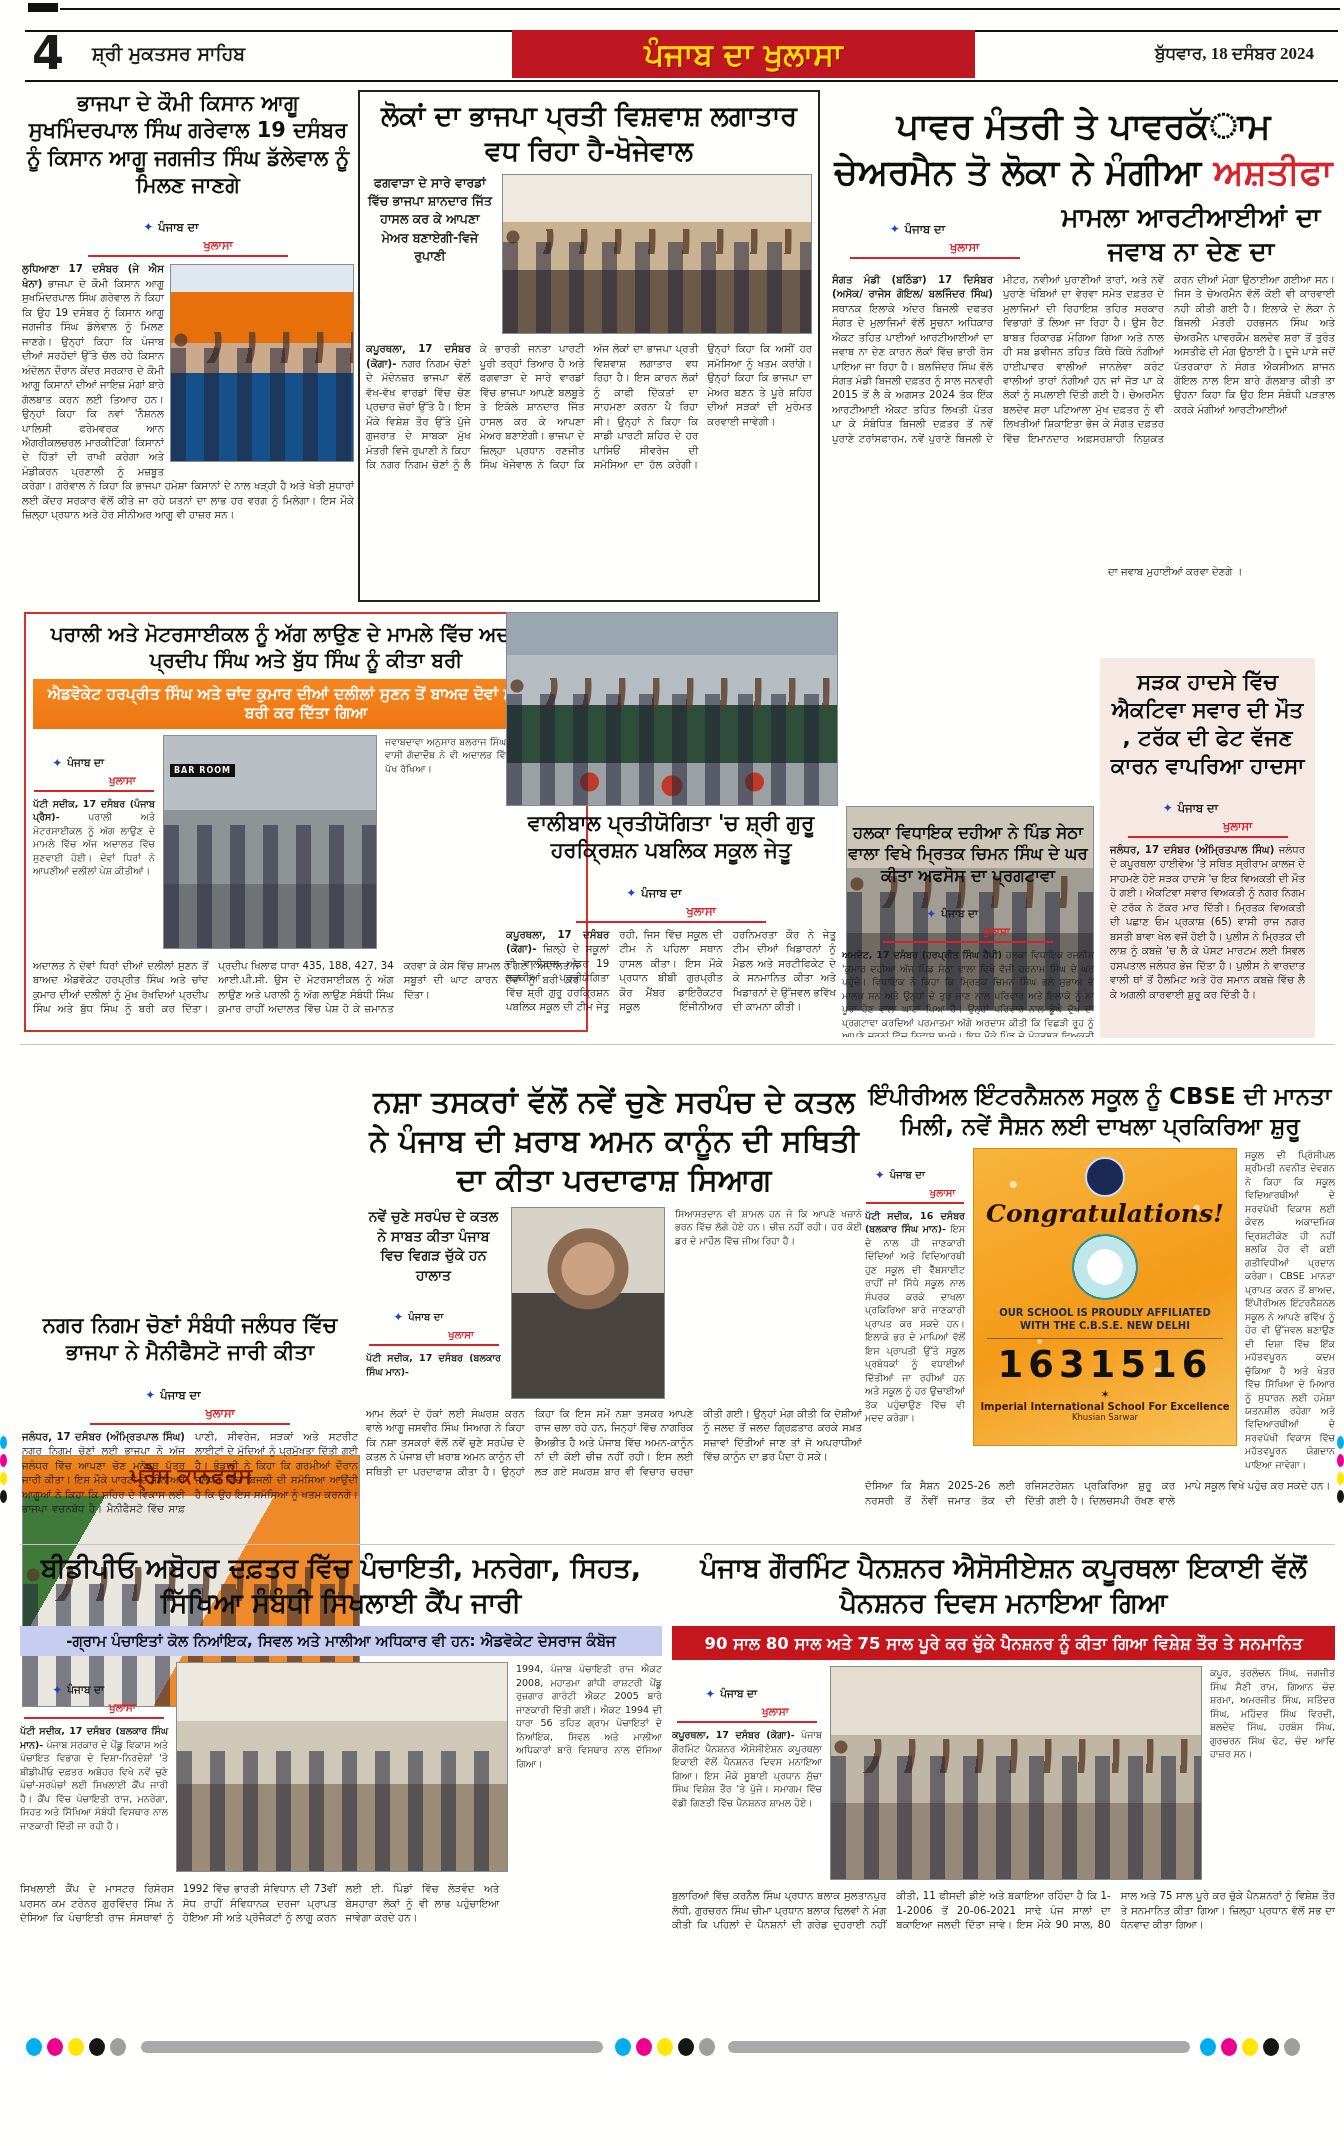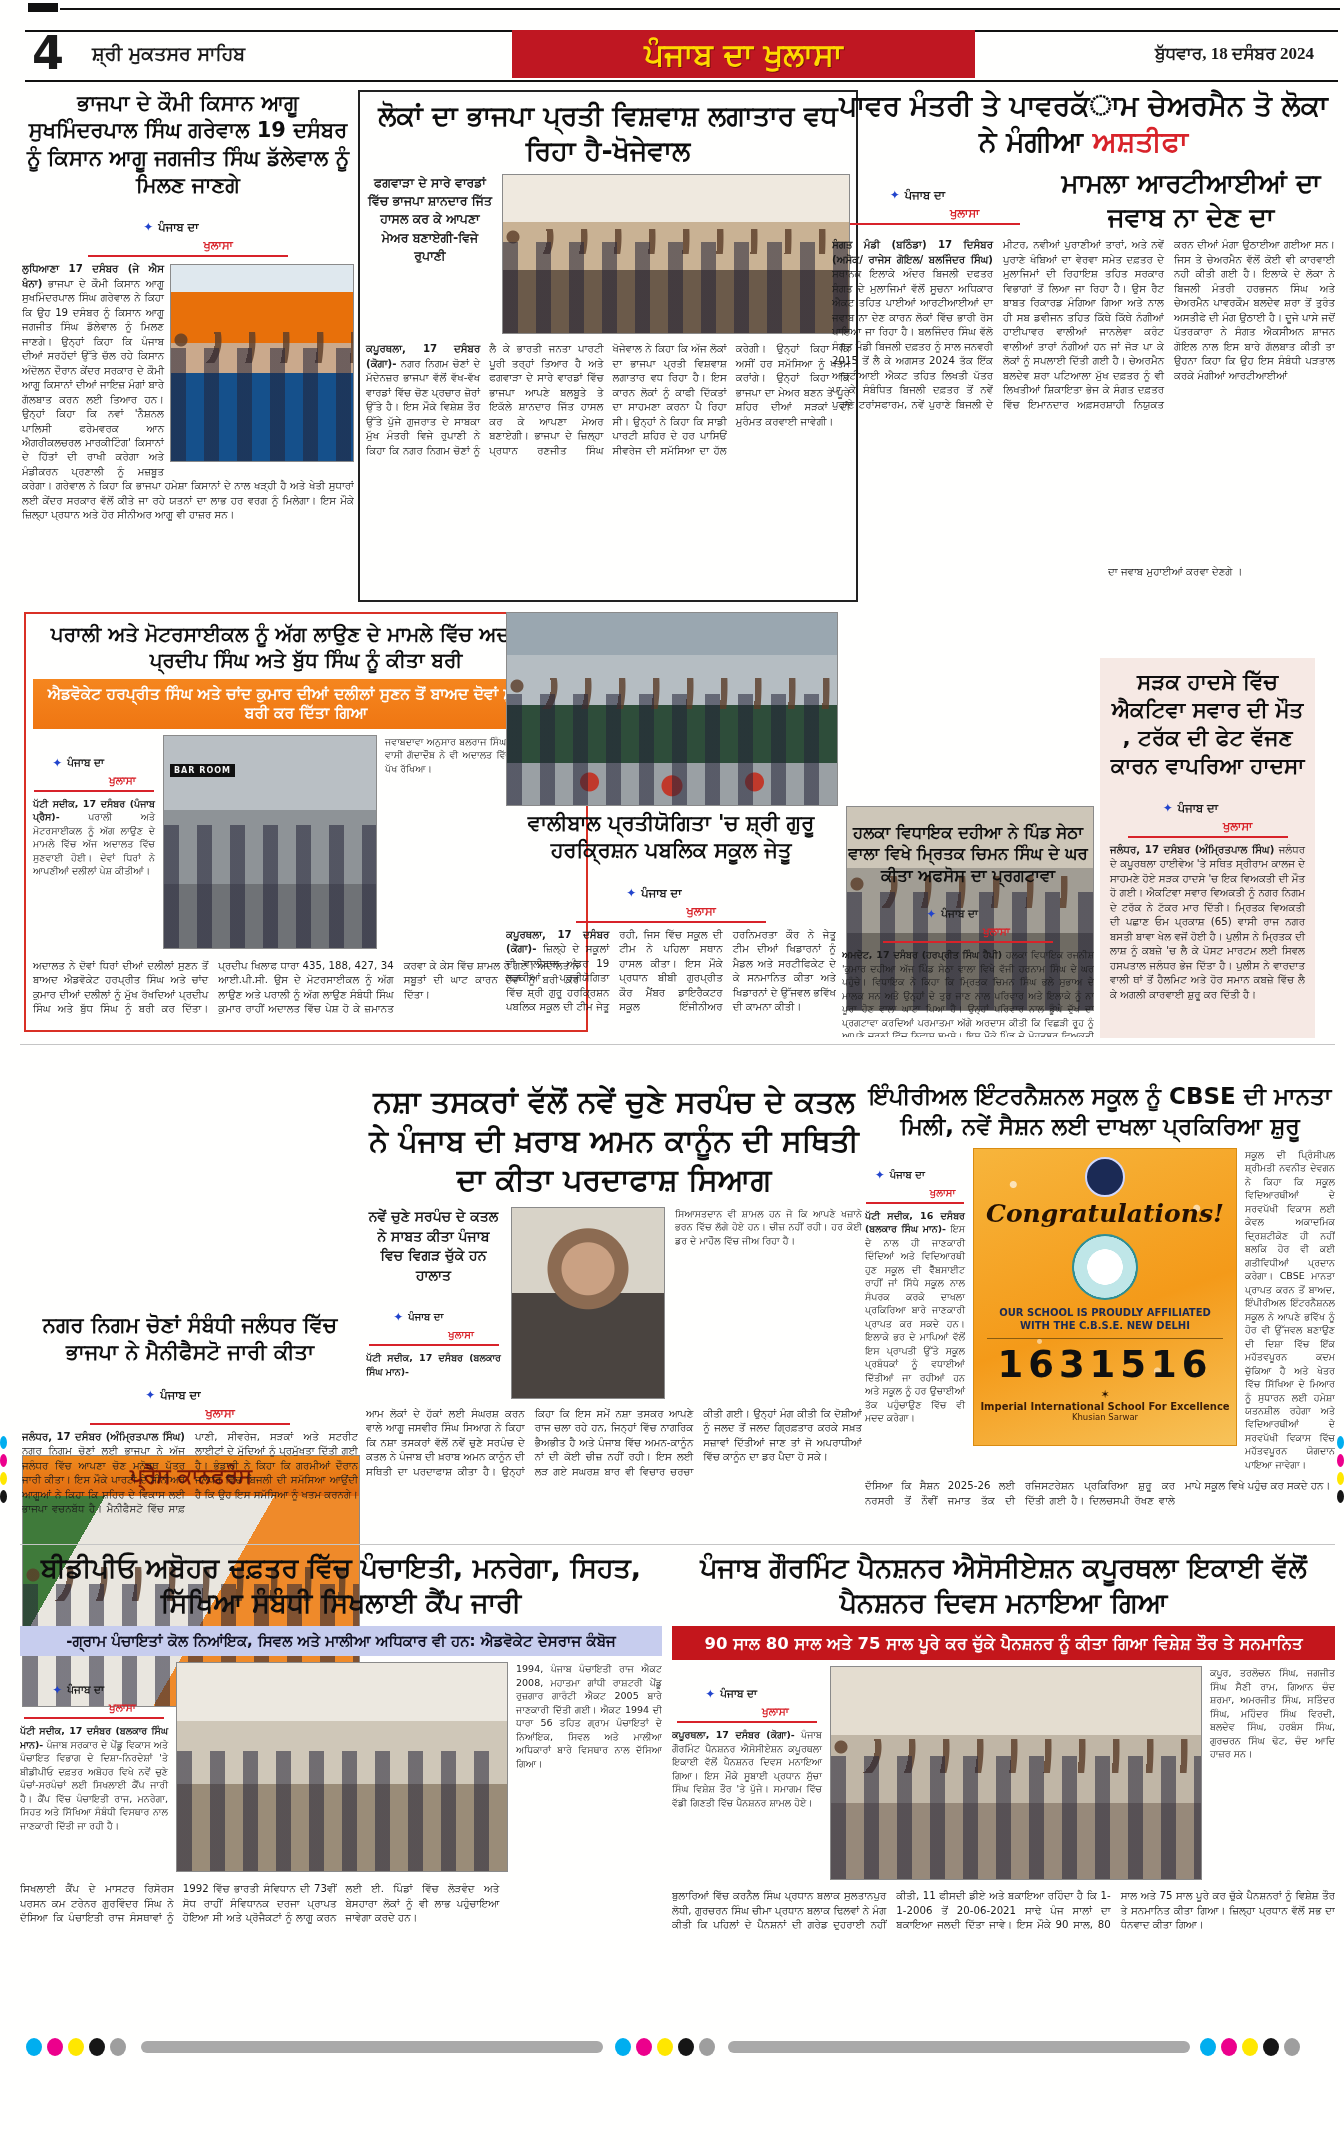--- a/index.html
+++ b/index.html
@@ -86,34 +86,34 @@
       <span class="sfx">ਖੁਲਾਸਾ</span>
     </div>
     <div class="ph crowd heads" style="float:right;width:182px;height:196px;margin:2px 0 4px 6px;
          background:linear-gradient(180deg,#dfe8ee 0 14%,#e8700a 14% 40%,#caa98c 40% 55%,#15508b 55% 100%);"></div>
     <p class="body" style="margin:2px 0;">
       <span class="dl">ਲੁਧਿਆਣਾ 17 ਦਸੰਬਰ (ਜੇ ਐਸ ਖੰਨਾ)</span>
       <span>ਭਾਜਪਾ ਦੇ ਕੌਮੀ ਕਿਸਾਨ ਆਗੂ ਸੁਖਮਿੰਦਰਪਾਲ ਸਿੰਘ ਗਰੇਵਾਲ ਨੇ ਕਿਹਾ ਕਿ ਉਹ 19 ਦਸੰਬਰ ਨੂੰ ਕਿਸਾਨ ਆਗੂ ਜਗਜੀਤ ਸਿੰਘ ਡੱਲੇਵਾਲ ਨੂੰ ਮਿਲਣ ਜਾਣਗੇ। ਉਨ੍ਹਾਂ ਕਿਹਾ ਕਿ ਪੰਜਾਬ ਦੀਆਂ ਸਰਹੱਦਾਂ ਉੱਤੇ ਚੱਲ ਰਹੇ ਕਿਸਾਨ ਅੰਦੋਲਨ ਦੌਰਾਨ ਕੇਂਦਰ ਸਰਕਾਰ ਦੇ ਕੌਮੀ ਆਗੂ ਕਿਸਾਨਾਂ ਦੀਆਂ ਜਾਇਜ਼ ਮੰਗਾਂ ਬਾਰੇ ਗੱਲਬਾਤ ਕਰਨ ਲਈ ਤਿਆਰ ਹਨ। ਉਨ੍ਹਾਂ ਕਿਹਾ ਕਿ ਨਵਾਂ 'ਨੈਸ਼ਨਲ ਪਾਲਿਸੀ ਫਰੇਮਵਰਕ ਆਨ ਐਗਰੀਕਲਚਰਲ ਮਾਰਕੀਟਿੰਗ' ਕਿਸਾਨਾਂ ਦੇ ਹਿੱਤਾਂ ਦੀ ਰਾਖੀ ਕਰੇਗਾ ਅਤੇ ਮੰਡੀਕਰਨ ਪ੍ਰਣਾਲੀ ਨੂੰ ਮਜ਼ਬੂਤ ਕਰੇਗਾ। ਗਰੇਵਾਲ ਨੇ ਕਿਹਾ ਕਿ ਭਾਜਪਾ ਹਮੇਸ਼ਾ ਕਿਸਾਨਾਂ ਦੇ ਨਾਲ ਖੜ੍ਹੀ ਹੈ ਅਤੇ ਖੇਤੀ ਸੁਧਾਰਾਂ ਲਈ ਕੇਂਦਰ ਸਰਕਾਰ ਵੱਲੋਂ ਕੀਤੇ ਜਾ ਰਹੇ ਯਤਨਾਂ ਦਾ ਲਾਭ ਹਰ ਵਰਗ ਨੂੰ ਮਿਲੇਗਾ। ਇਸ ਮੌਕੇ ਜ਼ਿਲ੍ਹਾ ਪ੍ਰਧਾਨ ਅਤੇ ਹੋਰ ਸੀਨੀਅਰ ਆਗੂ ਵੀ ਹਾਜ਼ਰ ਸਨ।</span>
     </p>
   </div>
 
-  <div class="art" style="left:358px;top:90px;width:500px;height:512px;border:2px solid #222;padding:6px;box-sizing:border-box;">
+  <div class="art" style="left:358px;top:90px;width:462px;height:512px;border:2px solid #222;padding:6px;box-sizing:border-box;">
     <div class="hl" style="font-size:27px;">ਲੋਕਾਂ ਦਾ ਭਾਜਪਾ ਪ੍ਰਤੀ ਵਿਸ਼ਵਾਸ਼ ਲਗਾਤਾਰ ਵਧ ਰਿਹਾ ਹੈ-ਖੋਜੇਵਾਲ</div>
     <div style="display:flex;gap:8px;margin-top:6px;">
       <div style="width:128px;font-size:12.5px;font-weight:700;line-height:1.45;text-align:center;">ਫਗਵਾੜਾ ਦੇ ਸਾਰੇ ਵਾਰਡਾਂ ਵਿੱਚ ਭਾਜਪਾ ਸ਼ਾਨਦਾਰ ਜਿੱਤ ਹਾਸਲ ਕਰ ਕੇ ਆਪਣਾ ਮੇਅਰ ਬਣਾਏਗੀ-ਵਿਜੇ ਰੁਪਾਣੀ</div>
       <div class="ph crowd heads" style="flex:1;height:158px;background:linear-gradient(180deg,#efe9df 0 30%,#c9b294 30% 60%,#6b5a4a 60% 100%);"></div>
     </div>
     <p class="body cols-4" style="margin:8px 0 0 0;height:285px;">
       <span class="dl">ਕਪੂਰਥਲਾ, 17 ਦਸੰਬਰ (ਕੋਗਾ)-</span>
       <span>ਨਗਰ ਨਿਗਮ ਚੋਣਾਂ ਦੇ ਮੱਦੇਨਜ਼ਰ ਭਾਜਪਾ ਵੱਲੋਂ ਵੱਖ-ਵੱਖ ਵਾਰਡਾਂ ਵਿੱਚ ਚੋਣ ਪ੍ਰਚਾਰ ਜ਼ੋਰਾਂ ਉੱਤੇ ਹੈ। ਇਸ ਮੌਕੇ ਵਿਸ਼ੇਸ਼ ਤੌਰ ਉੱਤੇ ਪੁੱਜੇ ਗੁਜਰਾਤ ਦੇ ਸਾਬਕਾ ਮੁੱਖ ਮੰਤਰੀ ਵਿਜੇ ਰੁਪਾਣੀ ਨੇ ਕਿਹਾ ਕਿ ਨਗਰ ਨਿਗਮ ਚੋਣਾਂ ਨੂੰ ਲੈ ਕੇ ਭਾਰਤੀ ਜਨਤਾ ਪਾਰਟੀ ਪੂਰੀ ਤਰ੍ਹਾਂ ਤਿਆਰ ਹੈ ਅਤੇ ਫਗਵਾੜਾ ਦੇ ਸਾਰੇ ਵਾਰਡਾਂ ਵਿੱਚ ਭਾਜਪਾ ਆਪਣੇ ਬਲਬੂਤੇ ਤੇ ਇਕੱਲੇ ਸ਼ਾਨਦਾਰ ਜਿੱਤ ਹਾਸਲ ਕਰ ਕੇ ਆਪਣਾ ਮੇਅਰ ਬਣਾਏਗੀ। ਭਾਜਪਾ ਦੇ ਜ਼ਿਲ੍ਹਾ ਪ੍ਰਧਾਨ ਰਣਜੀਤ ਸਿੰਘ ਖੋਜੇਵਾਲ ਨੇ ਕਿਹਾ ਕਿ ਅੱਜ ਲੋਕਾਂ ਦਾ ਭਾਜਪਾ ਪ੍ਰਤੀ ਵਿਸ਼ਵਾਸ਼ ਲਗਾਤਾਰ ਵਧ ਰਿਹਾ ਹੈ। ਇਸ ਕਾਰਨ ਲੋਕਾਂ ਨੂੰ ਕਾਫੀ ਦਿੱਕਤਾਂ ਦਾ ਸਾਹਮਣਾ ਕਰਨਾ ਪੈ ਰਿਹਾ ਸੀ। ਉਨ੍ਹਾਂ ਨੇ ਕਿਹਾ ਕਿ ਸਾਡੀ ਪਾਰਟੀ ਸ਼ਹਿਰ ਦੇ ਹਰ ਪਾਸਿਓਂ ਸੀਵਰੇਜ ਦੀ ਸਮੱਸਿਆ ਦਾ ਹੱਲ ਕਰੇਗੀ। ਉਨ੍ਹਾਂ ਕਿਹਾ ਕਿ ਅਸੀਂ ਹਰ ਸਮੱਸਿਆ ਨੂੰ ਖਤਮ ਕਰਾਂਗੇ। ਉਨ੍ਹਾਂ ਕਿਹਾ ਕਿ ਭਾਜਪਾ ਦਾ ਮੇਅਰ ਬਣਨ ਤੇ ਪੂਰੇ ਸ਼ਹਿਰ ਦੀਆਂ ਸੜਕਾਂ ਦੀ ਮੁਰੰਮਤ ਕਰਵਾਈ ਜਾਵੇਗੀ।</span>
     </p>
   </div>
 
   <div class="art" style="left:832px;top:88px;width:503px;height:520px;">
-    <div class="hl" style="font-size:28px;">
+    <div class="hl" style="font-size:35px;margin-top:16px;">
       <span>ਪਾਵਰ ਮੰਤਰੀ ਤੇ ਪਾਵਰਕੱਾਮ ਚੇਅਰਮੈਨ ਤੋ ਲੋਕਾ ਨੇ ਮੰਗੀਆ </span><span class="red">ਅਸ਼ਤੀਫਾ</span>
     </div>
     <div style="display:flex;gap:10px;margin-top:6px;">
       <div style="width:205px;">
         <div class="byl" style="width:170px;">
           <span class="ic">✦</span>
           <span>ਪੰਜਾਬ ਦਾ</span>
           <span class="sfx">ਖੁਲਾਸਾ</span>
         </div>
       </div>

